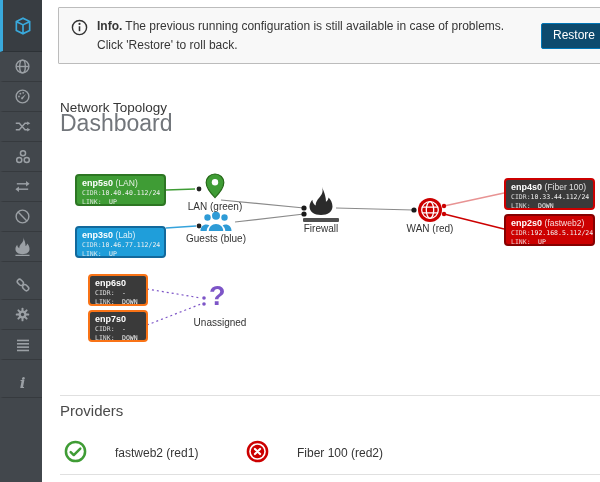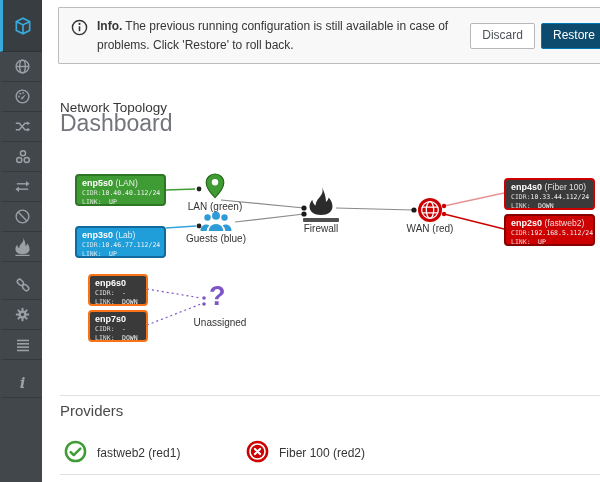--- a/index.html
+++ b/index.html
@@ -55,21 +55,21 @@
   .node-icon { position:absolute; }
   .node-label {
     position:absolute; width:110px; transform:translateX(-50%);
     text-align:center; font-size:10px; color:#333; white-space:nowrap;
   }
   .fw-base { position:absolute; left:261px; top:90px; width:36px; height:4px; background:#4f4f4f; border-radius:1px; }
   .qmark { position:absolute; left:167px; top:154px; font-size:27px; font-weight:bold; color:#7d55c7; line-height:1.1; }
   
   .divider { position:absolute; left:18px; right:12px; height:1px; background:#e0e0e0; }
   .providers-title { position:absolute; left:18px; top:402px; font-size:15px; color:#4a4a4a; }
-  .provider { position:absolute; top:440px; display:flex; align-items:center; gap:10px; font-size:12px; color:#363636; cursor:default; }
+  .provider { position:absolute; top:440px; display:flex; align-items:center; gap:28px; font-size:12px; color:#363636; cursor:default; }
 </style>
 </head>
 <body>
 
 <div class="sidebar">
   <div class="sb-item active">
     <span>
         <svg width="20" height="20" viewBox="0 0 24 24" fill="currentColor">
           <path d="M12 1.6 21 6v12l-9 4.4L3 18V6l9-4.4zm0 2.2L6.1 6.7 12 9.5l5.9-2.8L12 3.8zM5 8.3v8.4l6 2.9v-8.4L5 8.3zm14 0-6 2.9v8.4l6-2.9V8.3z"></path>
         </svg>
@@ -184,21 +184,20 @@
 <div class="content">
 
   <div class="banner">
     <span class="banner-icon"><svg width="17" height="17" viewBox="0 0 24 24">
           <circle cx="12" cy="12" r="10" fill="none" stroke="#313131" stroke-width="2"></circle>
           <rect x="10.9" y="10.2" width="2.2" height="7" fill="#313131"></rect>
           <circle cx="12" cy="6.9" r="1.5" fill="#313131"></circle>
         </svg></span>
     <span class="banner-text"><b>Info.</b><span>The previous running configuration is still available in case of problems. Click 'Restore' to roll back.</span></span>
     <span class="banner-buttons">
-      <button class="btn btn-default">Discard</button>
       <button class="btn btn-primary">Restore</button>
     </span>
   </div>
 
   <div class="page-title">Dashboard</div>
   <div class="section-title">Network Topology</div>
 
   <div class="topology">
 
     <svg class="links" width="558" height="266" viewBox="0 0 558 266">

